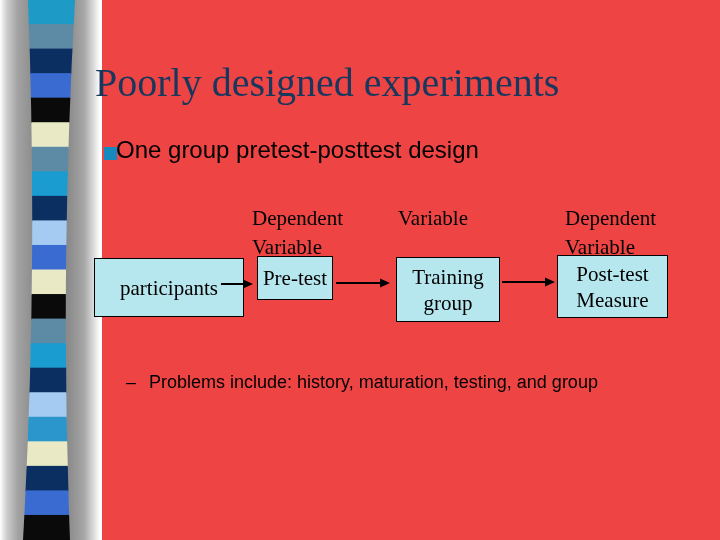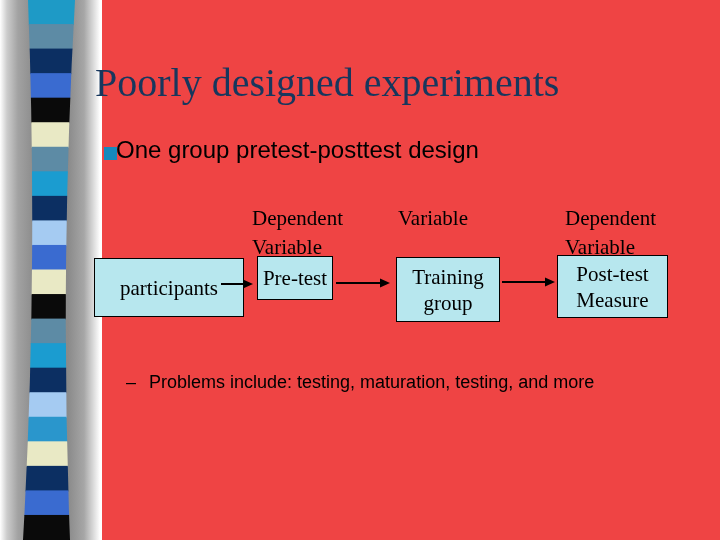--- a/index.html
+++ b/index.html
@@ -191,16 +191,16 @@
     <line x1="0" y1="6" x2="45" y2="6" stroke="#000" stroke-width="2"></line>
     <polygon points="44,1.5 54,6 44,10.5" fill="#000"></polygon>
   </svg>
   <svg class="arrow arrow-3" width="53" height="12" viewBox="0 0 53 12" aria-hidden="true">
     <line x1="0" y1="6" x2="44" y2="6" stroke="#000" stroke-width="2"></line>
     <polygon points="43,1.5 53,6 43,10.5" fill="#000"></polygon>
   </svg>
 
   <div class="sub-bullet-row">
     <span class="sub-bullet-dash">–</span>
-    <span class="sub-bullet-text">Problems include: testing, maturation, testing, and more</span>
+    <span class="sub-bullet-text">Problems include: history, maturation, testing, and group</span>
   </div>
 
 </div>
 
 </body></html>

